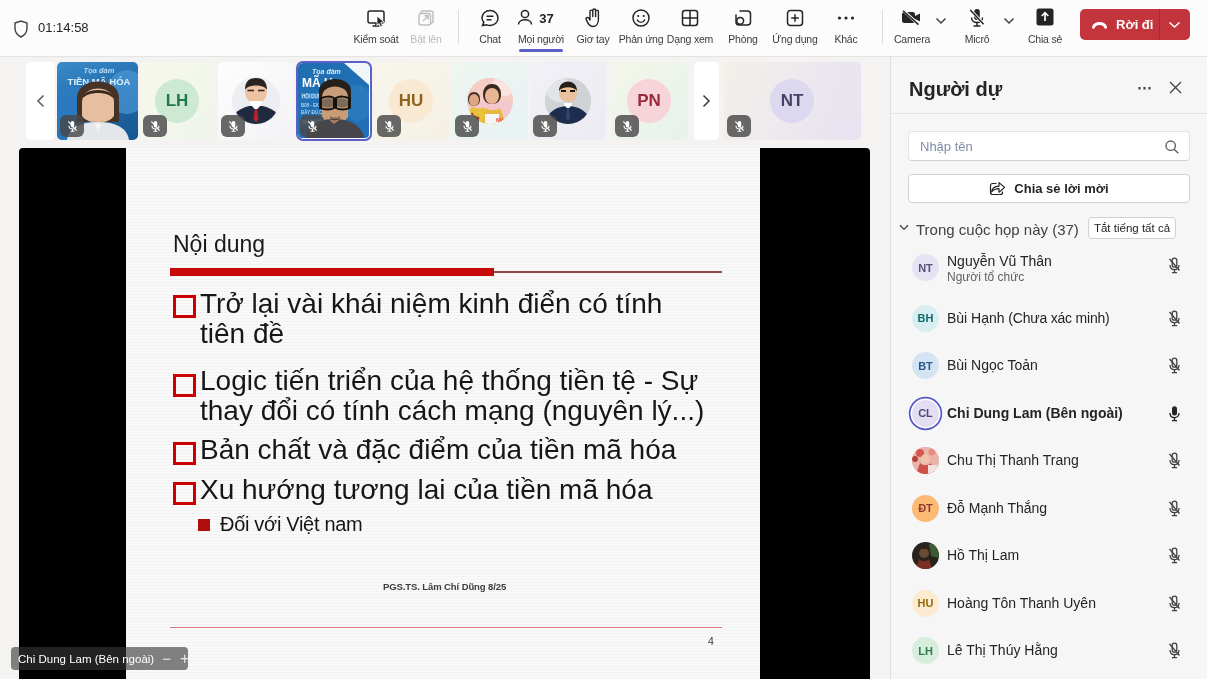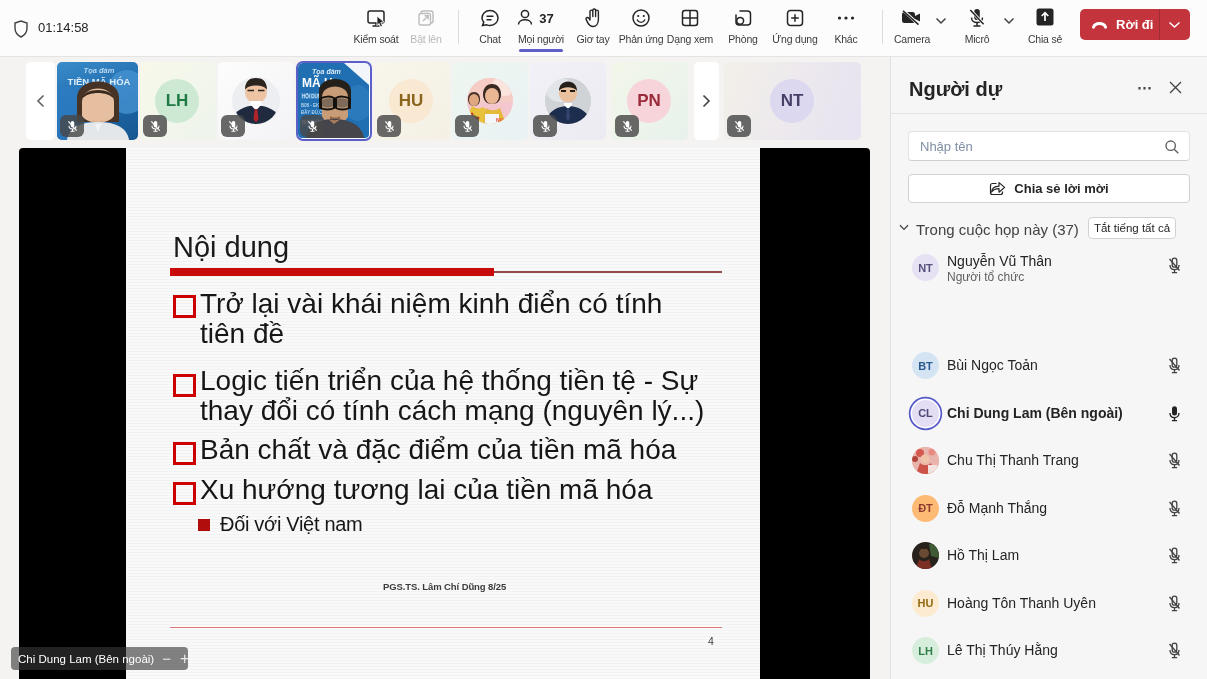--- a/index.html
+++ b/index.html
@@ -404,21 +404,21 @@
     <path d="M3.2 6.3 C3.2 8.4 4.9 9.8 7 9.8 C9.1 9.8 10.8 8.4 10.8 6.3" fill="none" stroke="#fff" stroke-width="1.1"></path>
     <path d="M7 9.8 L7 12 M4.8 12 L9.2 12" stroke="#fff" stroke-width="1.1"></path>
     <path d="M2.5 1.5 L11.5 11.5" stroke="#fff" stroke-width="1.2"></path>
   </svg>
     </div>
 </div>
 
 <div class="abs" id="stage">
   <div id="slide">
 
-    <div style="position:absolute;left:47px;top:83px;font-size:29px;color:#1a1a1a;">Nội dung</div>
+    <div style="position:absolute;left:47px;top:83px;font-size:23px;color:#1a1a1a;">Nội dung</div>
 
     <div style="position:absolute;left:44px;top:123px;width:552px;height:1.5px;background:#964a4a;"></div>
     <div style="position:absolute;left:44px;top:120px;width:324px;height:7.5px;background:#c90a0a;"></div>
 
     <div style="position:absolute;left:47px;top:147px;width:23px;height:23px;border:3.5px solid #cc0000;background:transparent;"></div>
     <div style="position:absolute;left:74px;top:141px;width:560px;font-size:28px;line-height:29.5px;">Trở lại vài khái niệm kinh điển có tính<br>tiên đề</div>
     <div style="position:absolute;left:47px;top:226px;width:23px;height:23px;border:3.5px solid #cc0000;"></div>
     <div style="position:absolute;left:74px;top:218px;width:560px;font-size:28px;line-height:29.5px;">Logic tiến triển của hệ thống tiền tệ - Sự<br>thay đổi có tính cách mạng (nguyên lý...)</div>
     <div style="position:absolute;left:47px;top:294px;width:23px;height:23px;border:3.5px solid #cc0000;"></div>
     <div style="position:absolute;left:74px;top:287px;width:560px;font-size:28px;line-height:29.5px;">Bản chất và đặc điểm của tiền mã hóa</div>
@@ -477,20 +477,30 @@
     <div class="pname" style="top:11px;">Nguyễn Vũ Thân</div>
     <div style="position:absolute;left:56px;top:28px;font-size:12px;color:#616161;">Người tổ chức</div>
     <div class="pmic" style="top:15px;"><svg width="17" height="18" viewBox="0 0 17 18">
       <path d="M6.2 3.4 C6.2 2.1 7.2 1.2 8.5 1.2 C9.8 1.2 10.8 2.1 10.8 3.4 L10.8 8 C10.8 9.3 9.8 10.2 8.5 10.2 C7.2 10.2 6.2 9.3 6.2 8 Z" fill="none" stroke="#424242" stroke-width="1.3"></path>
       <path d="M4 8 C4 10.7 5.9 12.6 8.5 12.6 C11.1 12.6 13 10.7 13 8" fill="none" stroke="#424242" stroke-width="1.3"></path>
       <path d="M8.5 12.6 L8.5 15.6 M5.9 15.6 L11.1 15.6" stroke="#424242" stroke-width="1.3"></path>
       <path d="M3.5 2 L13.5 13.5" stroke="#424242" stroke-width="1.3"></path>
     </svg></div>
   </div>
 
+  <div class="prow" style="top:237.5px;">
+    <div class="pavatar" style="background:#d8eef0;color:#106a6e;">BH</div>
+    <div class="pname">Bùi Hạnh<span style="letter-spacing:-0.2px;"> (Chưa xác minh)</span></div>
+    <div class="pmic"><svg width="17" height="18" viewBox="0 0 17 18">
+      <path d="M6.2 3.4 C6.2 2.1 7.2 1.2 8.5 1.2 C9.8 1.2 10.8 2.1 10.8 3.4 L10.8 8 C10.8 9.3 9.8 10.2 8.5 10.2 C7.2 10.2 6.2 9.3 6.2 8 Z" fill="none" stroke="#424242" stroke-width="1.3"></path>
+      <path d="M4 8 C4 10.7 5.9 12.6 8.5 12.6 C11.1 12.6 13 10.7 13 8" fill="none" stroke="#424242" stroke-width="1.3"></path>
+      <path d="M8.5 12.6 L8.5 15.6 M5.9 15.6 L11.1 15.6" stroke="#424242" stroke-width="1.3"></path>
+      <path d="M3.5 2 L13.5 13.5" stroke="#424242" stroke-width="1.3"></path>
+    </svg></div>
+  </div>
 
   <div class="prow" style="top:285px;">
     <div class="pavatar" style="background:#d5e4f2;color:#2a5a8f;">BT</div>
     <div class="pname">Bùi Ngọc Toản</div>
     <div class="pmic"><svg width="17" height="18" viewBox="0 0 17 18">
       <path d="M6.2 3.4 C6.2 2.1 7.2 1.2 8.5 1.2 C9.8 1.2 10.8 2.1 10.8 3.4 L10.8 8 C10.8 9.3 9.8 10.2 8.5 10.2 C7.2 10.2 6.2 9.3 6.2 8 Z" fill="none" stroke="#424242" stroke-width="1.3"></path>
       <path d="M4 8 C4 10.7 5.9 12.6 8.5 12.6 C11.1 12.6 13 10.7 13 8" fill="none" stroke="#424242" stroke-width="1.3"></path>
       <path d="M8.5 12.6 L8.5 15.6 M5.9 15.6 L11.1 15.6" stroke="#424242" stroke-width="1.3"></path>
       <path d="M3.5 2 L13.5 13.5" stroke="#424242" stroke-width="1.3"></path>
     </svg></div>

